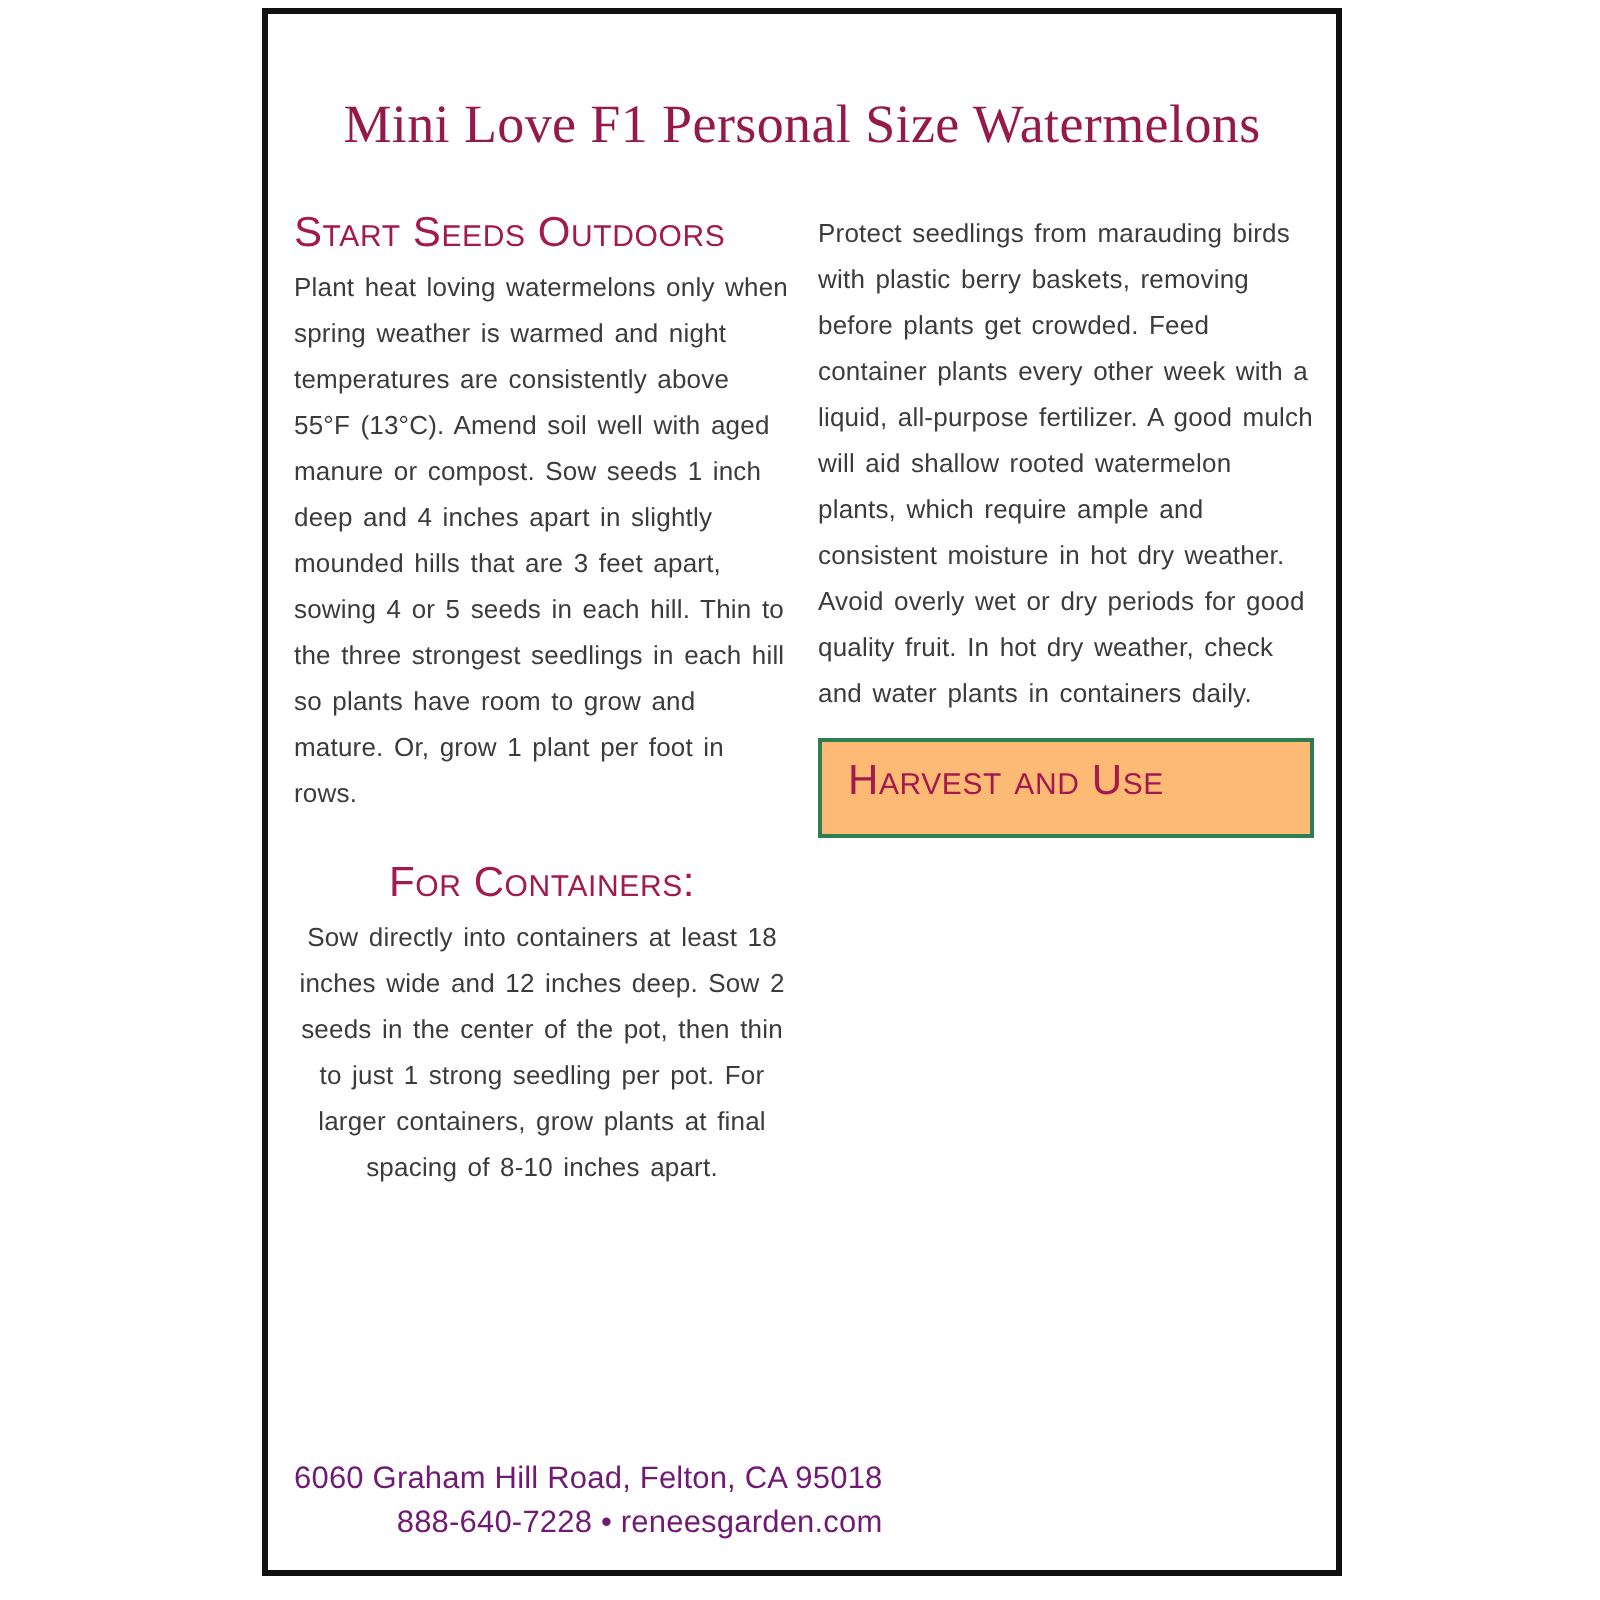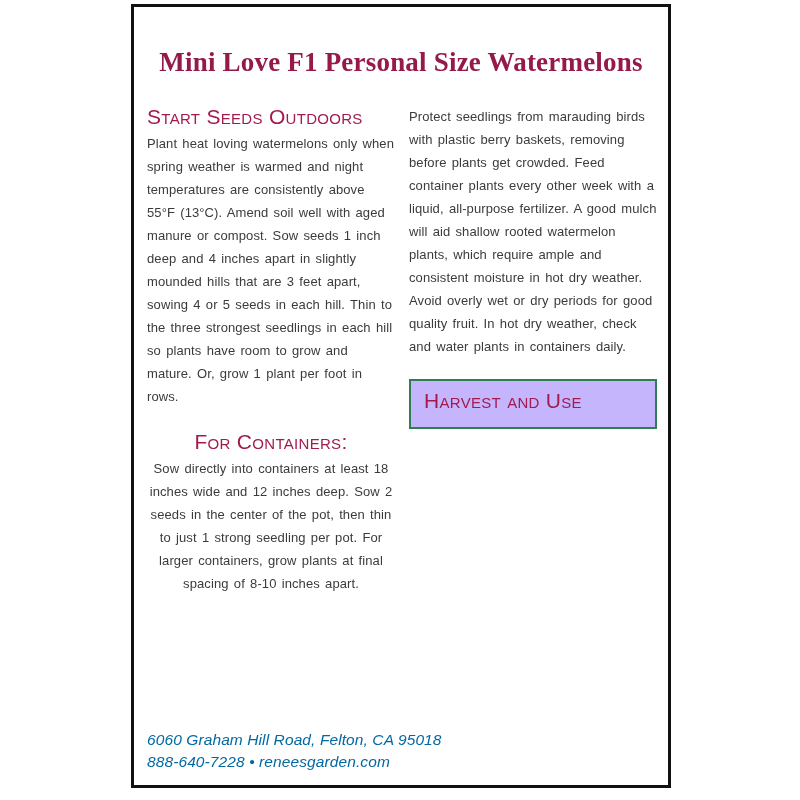--- a/index.html
+++ b/index.html
@@ -27,21 +27,21 @@
     background: #ffffff;
     box-sizing: border-box;
   }
   .title {
     position: absolute;
     top: 40px;
     left: 0;
     right: 0;
     text-align: center;
     font-family: "Liberation Serif", serif;
-    font-weight: bold;
+    font-weight: normal;
     font-size: 27px;
     letter-spacing: 0.2px;
     color: #951A4A;
   }
   .columns {
     position: absolute;
     top: 98px;
     left: 13px;
     right: 11px;
     display: flex;
@@ -67,23 +67,23 @@
     line-height: 23px;
     letter-spacing: 0.1px;
     word-spacing: 1.5px;
     color: #3B3B3B;
   }
   .section + .section {
     margin-top: 22px;
     text-align: center;
   }
   .harvest-box {
-    margin-top: 21px;
+    margin-top: 11px;
     border: 2.5px solid #2F7D52;
-    background: #c4b5fd;
+    background: #fdba74;
     padding: 8px 10px 12px 13px;
     box-sizing: border-box;
   }
   .harvest-box .sec-heading {
     margin-bottom: 2px;
   }
   .footer {
     position: absolute;
     left: 13px;
     right: 13px;
@@ -102,25 +102,25 @@
     padding-left: 12px;
   }
   .logo .ornament {
     font-size: 17px;
     position: relative;
     top: -2px;
   }
   .logo .ornament.left { margin-right: 2px; }
   .logo .ornament.right { margin-left: 2px; }
   .contact {
+    text-align: right;
     font-size: 15.5px;
     line-height: 22px;
     letter-spacing: 0.1px;
-    color: #0369a1;
-    font-style: italic;
+    color: #701a75;
   }
 </style>
 </head>
 <body>
 
 <div class="stage">
   <div class="packet">
 
     <div class="title">Mini Love F1 Personal Size Watermelons</div>
 

